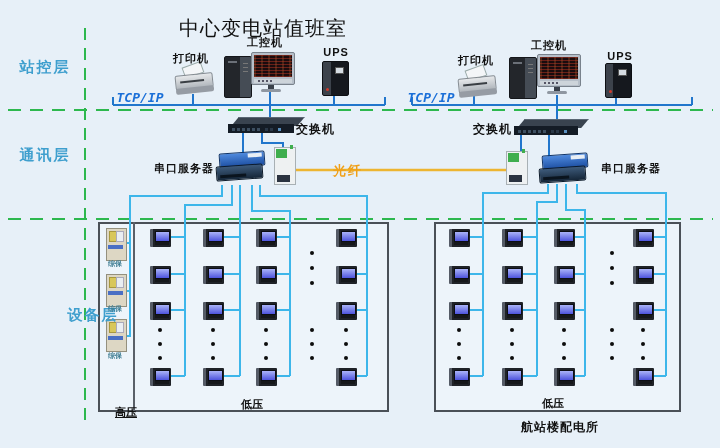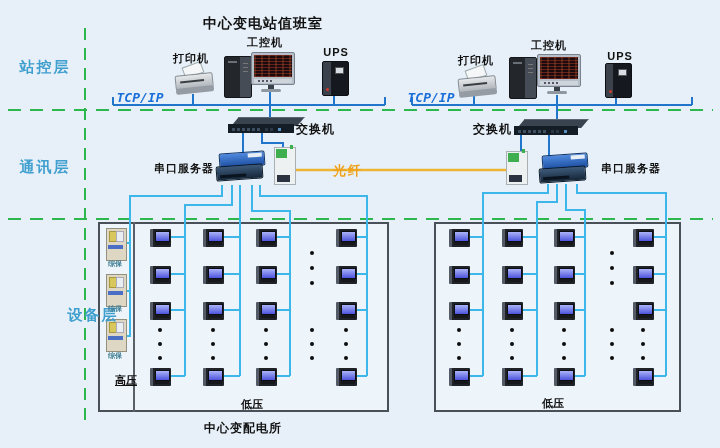--- a/index.html
+++ b/index.html
@@ -1,19 +1,19 @@
 <!DOCTYPE html>
 <html style="--bg: #e7f0f8; --layerblue: #3f9fce; --tcpblue: #1a6fd8; --fiberorange: #f0a018;"><head>
 <meta charset="utf-8">
 <style>
   html,body{margin:0;padding:0;}
   #canvas{position:relative;width:720px;height:448px;background:var(--bg,#e7f0f8);overflow:hidden;
     font-family:"Liberation Sans",sans-serif;color:#111;}
   .lbl{position:absolute;text-align:center;white-space:nowrap;z-index:5;}
-  .title{font-size:14px;font-weight:bold;letter-spacing:1px;}
+  .title{font-size:20px;font-weight:normal;letter-spacing:1px;}
   .devlbl{font-size:11px;font-weight:bold;letter-spacing:1px;}
   .layer{font-size:15px;font-weight:bold;letter-spacing:2px;color:var(--layerblue,#3f9fce);}
   .tcpip{font-size:13px;font-weight:bold;font-style:italic;color:var(--tcpblue,#1a6fd8);font-family:"DejaVu Sans Mono",monospace;}
   .fiber{font-size:13px;font-weight:bold;color:var(--fiberorange,#f0a018);letter-spacing:2px;}
   .small{font-size:11px;font-weight:bold;}
   .caption{font-size:12px;font-weight:bold;letter-spacing:1px;}
   .zb{font-size:7px;font-weight:bold;color:#3a7a90;letter-spacing:0;}
   svg.wires{position:absolute;left:0;top:0;z-index:3;}
   .panel{position:absolute;border:2px solid #4a5057;background:#edf4fa;z-index:1;}
   .divider{position:absolute;width:2px;background:#5a6068;z-index:2;}
@@ -140,21 +140,21 @@
       <polyline points="654,274 666,274" fill="none" stroke="#3db6ea" stroke-width="2"></polyline>
       <polyline points="654,310 666,310" fill="none" stroke="#3db6ea" stroke-width="2"></polyline>
       <polyline points="654,376 666,376" fill="none" stroke="#3db6ea" stroke-width="2"></polyline>
       <polyline points="222,185 222,196 130,196 130,337" fill="none" stroke="#3db6ea" stroke-width="2"></polyline>
       <polyline points="125,243 130,243" fill="none" stroke="#3db6ea" stroke-width="2"></polyline>
       <polyline points="125,291 130,291" fill="none" stroke="#3db6ea" stroke-width="2"></polyline>
       <polyline points="125,336 130,336" fill="none" stroke="#3db6ea" stroke-width="2"></polyline>
     </svg>
 
   <div class="lbl layer" style="left:12px;top:58px;width:66px;">站控层</div>
-  <div class="lbl layer" style="left:12px;top:158px;width:66px;font-family:Liberation Mono, monospace;">通讯层</div>
+  <div class="lbl layer" style="left:12px;top:146px;width:66px;font-family:Liberation Mono, monospace;">通讯层</div>
   <div class="lbl layer" style="left:12px;top:306px;width:66px;margin-left:48px;">设备层</div>
 
   <div class="lbl title" style="left:170px;top:15px;width:186px;">中心变电站值班室</div>
   <div class="lbl devlbl" style="left:156px;top:51px;width:70px;">打印机</div>
   <div class="lbl devlbl" style="left:230px;top:35px;width:70px;">工控机</div>
   <div class="lbl devlbl" style="left:306px;top:46px;width:60px;">UPS</div>
   <div class="lbl tcpip" style="left:105px;top:90px;width:70px;">TCP/IP</div>
   <div class="lbl devlbl" style="left:296px;top:121px;width:37px;font-size:12px;">交换机</div>
   <div class="lbl devlbl" style="left:153px;top:161px;width:62px;">串口服务器</div>
 
@@ -267,24 +267,24 @@
     </div>
   <div class="prot" style="left:106px;top:319px;">
       <div class="y"></div>
       <div class="w"></div>
       <div class="b"></div>
     </div>
   <div class="lbl zb" style="left:103px;top:259px;width:24px;">综保</div>
   <div class="lbl zb" style="left:103px;top:304px;width:24px;">综保</div>
   <div class="lbl zb" style="left:103px;top:351px;width:24px;">综保</div>
 
-  <div class="lbl small" style="left:100px;top:373px;width:52px;text-decoration:underline;">高压</div>
+  <div class="lbl small" style="left:100px;top:405px;width:52px;text-decoration:underline;">高压</div>
   <div class="lbl small" style="left:232px;top:397px;width:40px;">低压</div>
   <div class="lbl small" style="left:533px;top:396px;width:40px;">低压</div>
-  <div class="lbl caption" style="left:173px;top:420px;width:140px;">中心变配电所</div>
+  <div class="lbl caption" style="left:490px;top:419px;width:140px;">航站楼配电所</div>
 
   <div id="meters">
       <div class="meter" style="left: 150px; top: 229px;">
         <div class="scr"></div>
         <div class="strip"></div>
       </div>
       <div class="meter" style="left: 150px; top: 266px;">
         <div class="scr"></div>
         <div class="strip"></div>
       </div>

